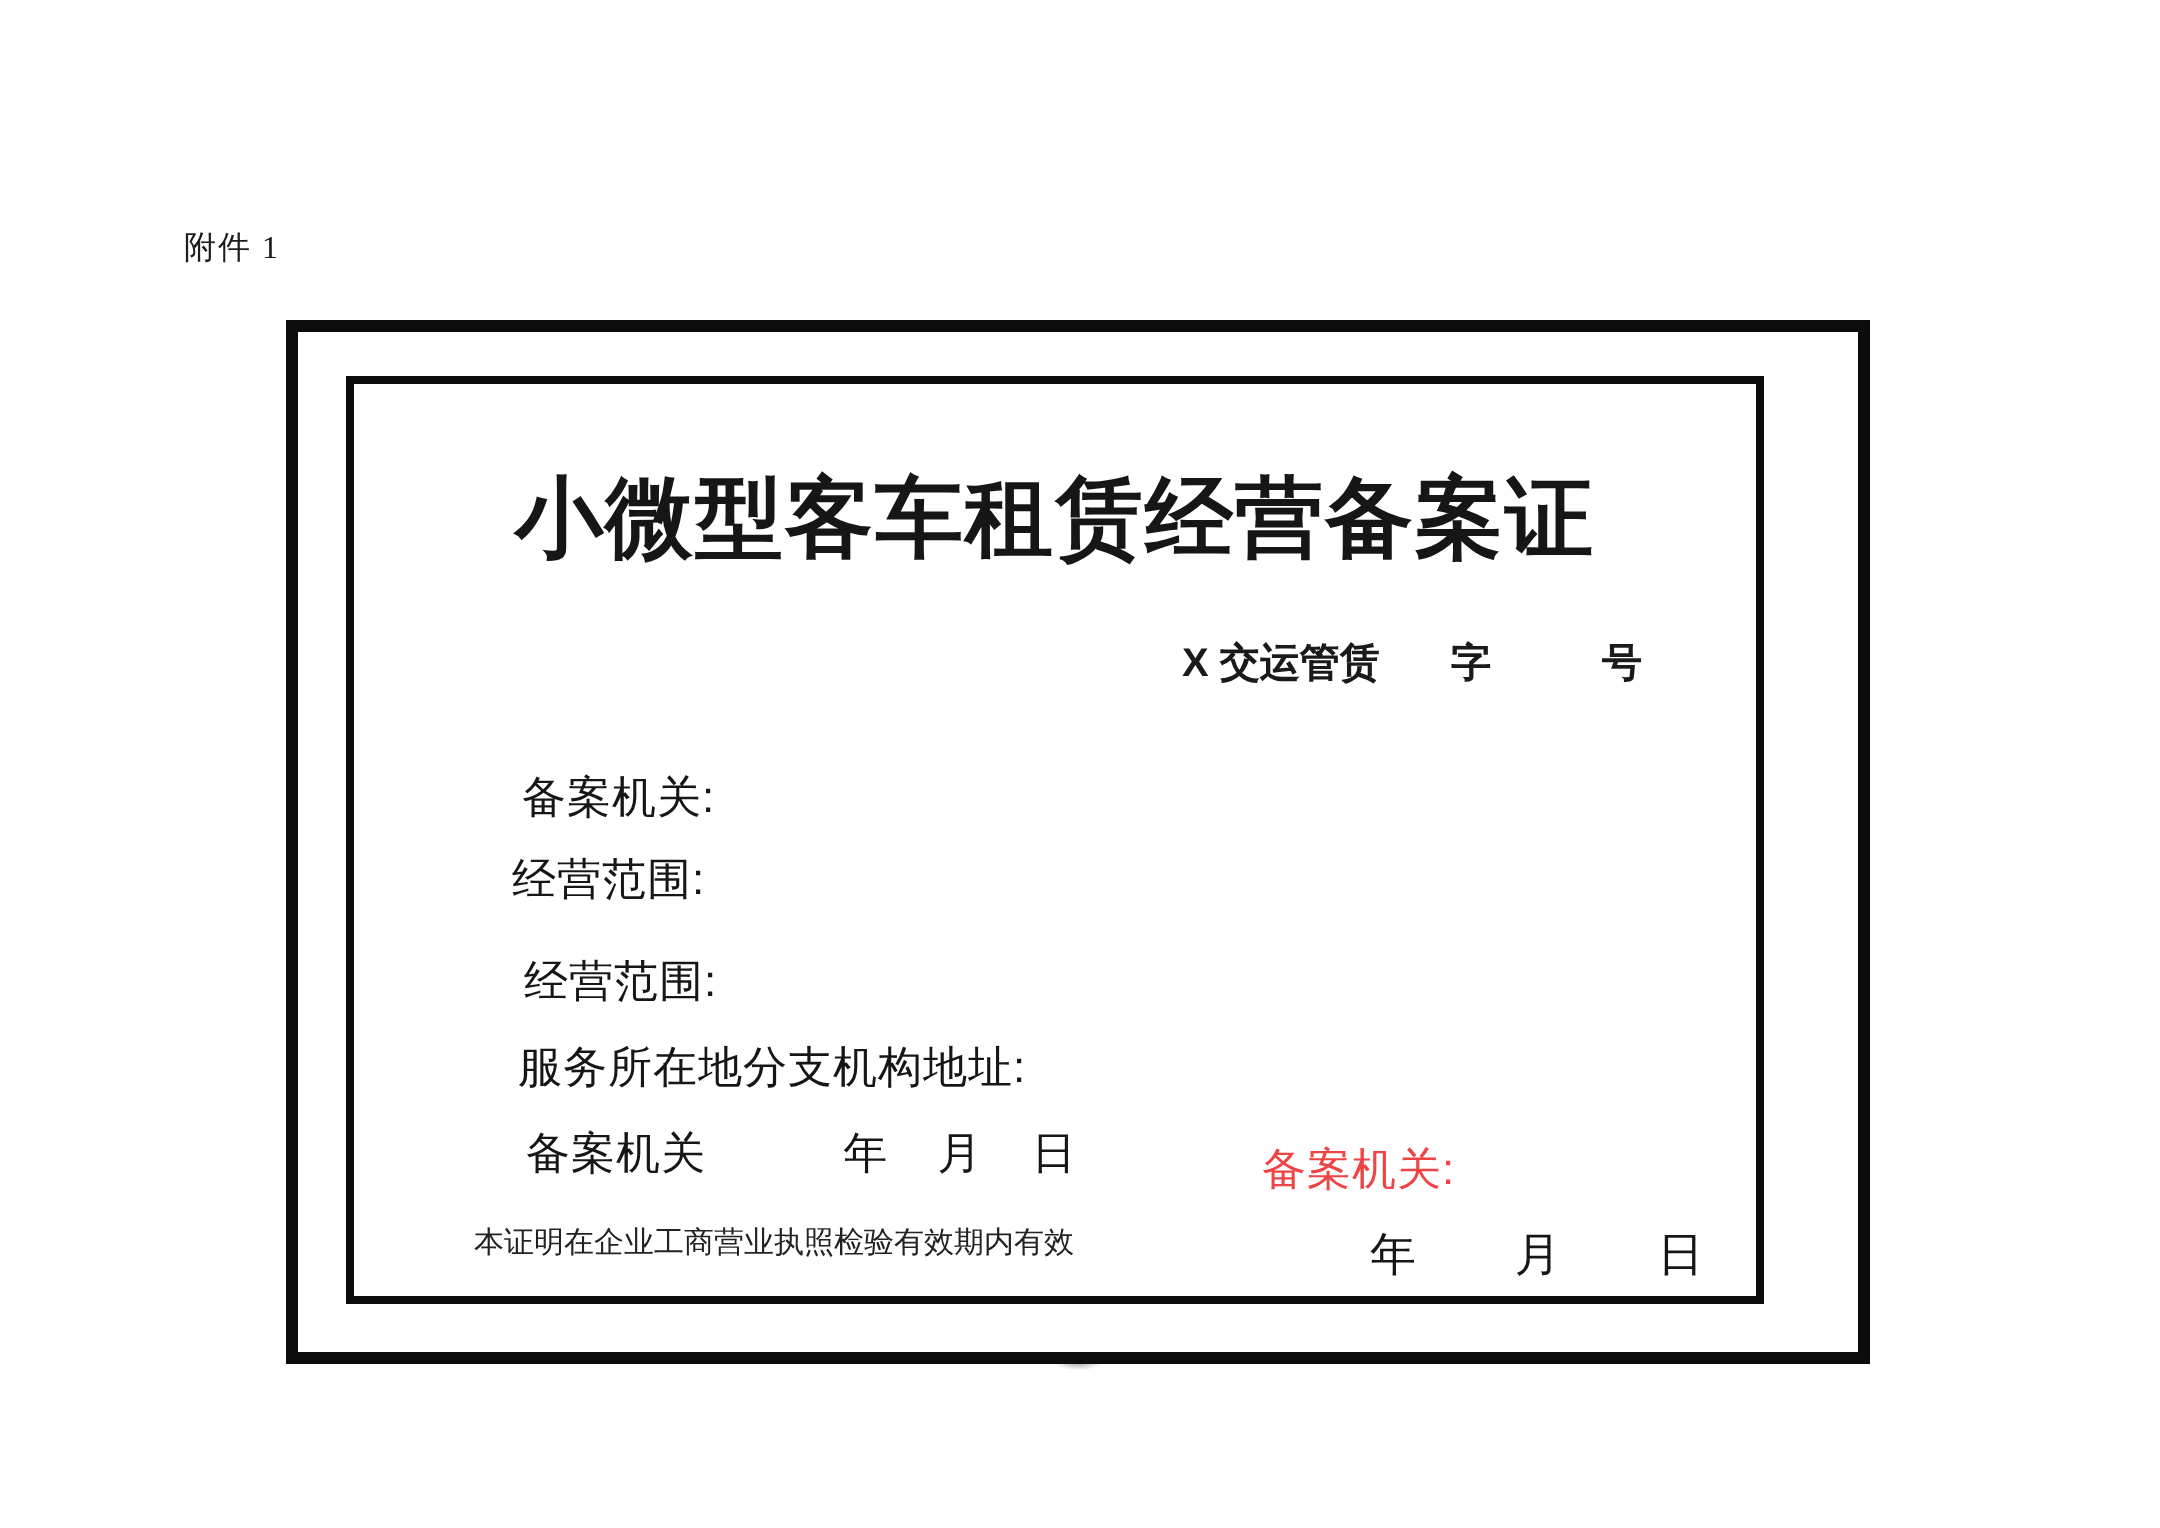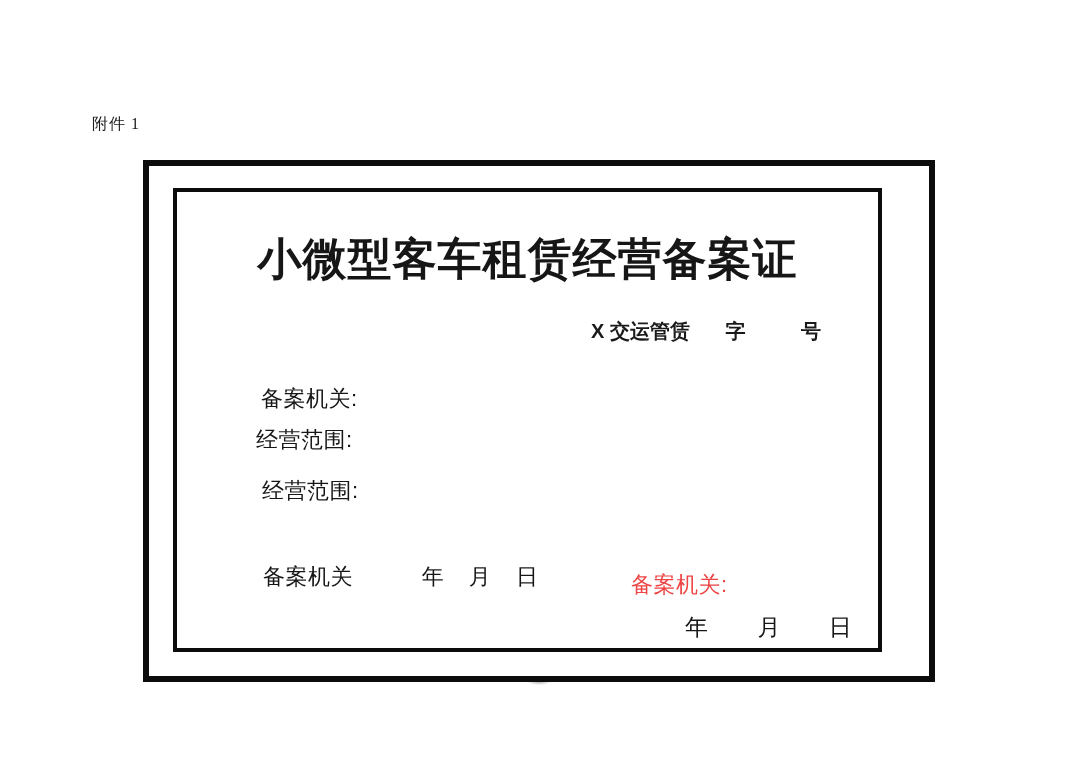--- a/index.html
+++ b/index.html
@@ -151,32 +151,34 @@
       <span class="zi">字</span>
       <span class="hao">号</span>
     </div>
 
     <div class="field-label f-company-name">备案机关:</div>
 
     <div class="field-label f-business-scope">经营范围:</div>
 
     <div class="field-label f-company-addr">经营范围:</div>
 
+    <div class="field-label f-branch-addr">服务所在地分支机构地址:</div>
 
     <div class="validity-line">
       <span>备案机关</span>
       <span class="year">年</span>
       <span class="month">月</span>
       <span class="day">日</span>
     </div>
 
     <div class="authority-label">备案机关:</div>
 
     <div class="authority-date">
       <span class="year">年</span>
       <span class="month">月</span>
       <span class="day">日</span>
     </div>
 
+    <div class="footnote">本证明在企业工商营业执照检验有效期内有效</div>
 
   </div>
 
 </div>
 
 </body></html>

